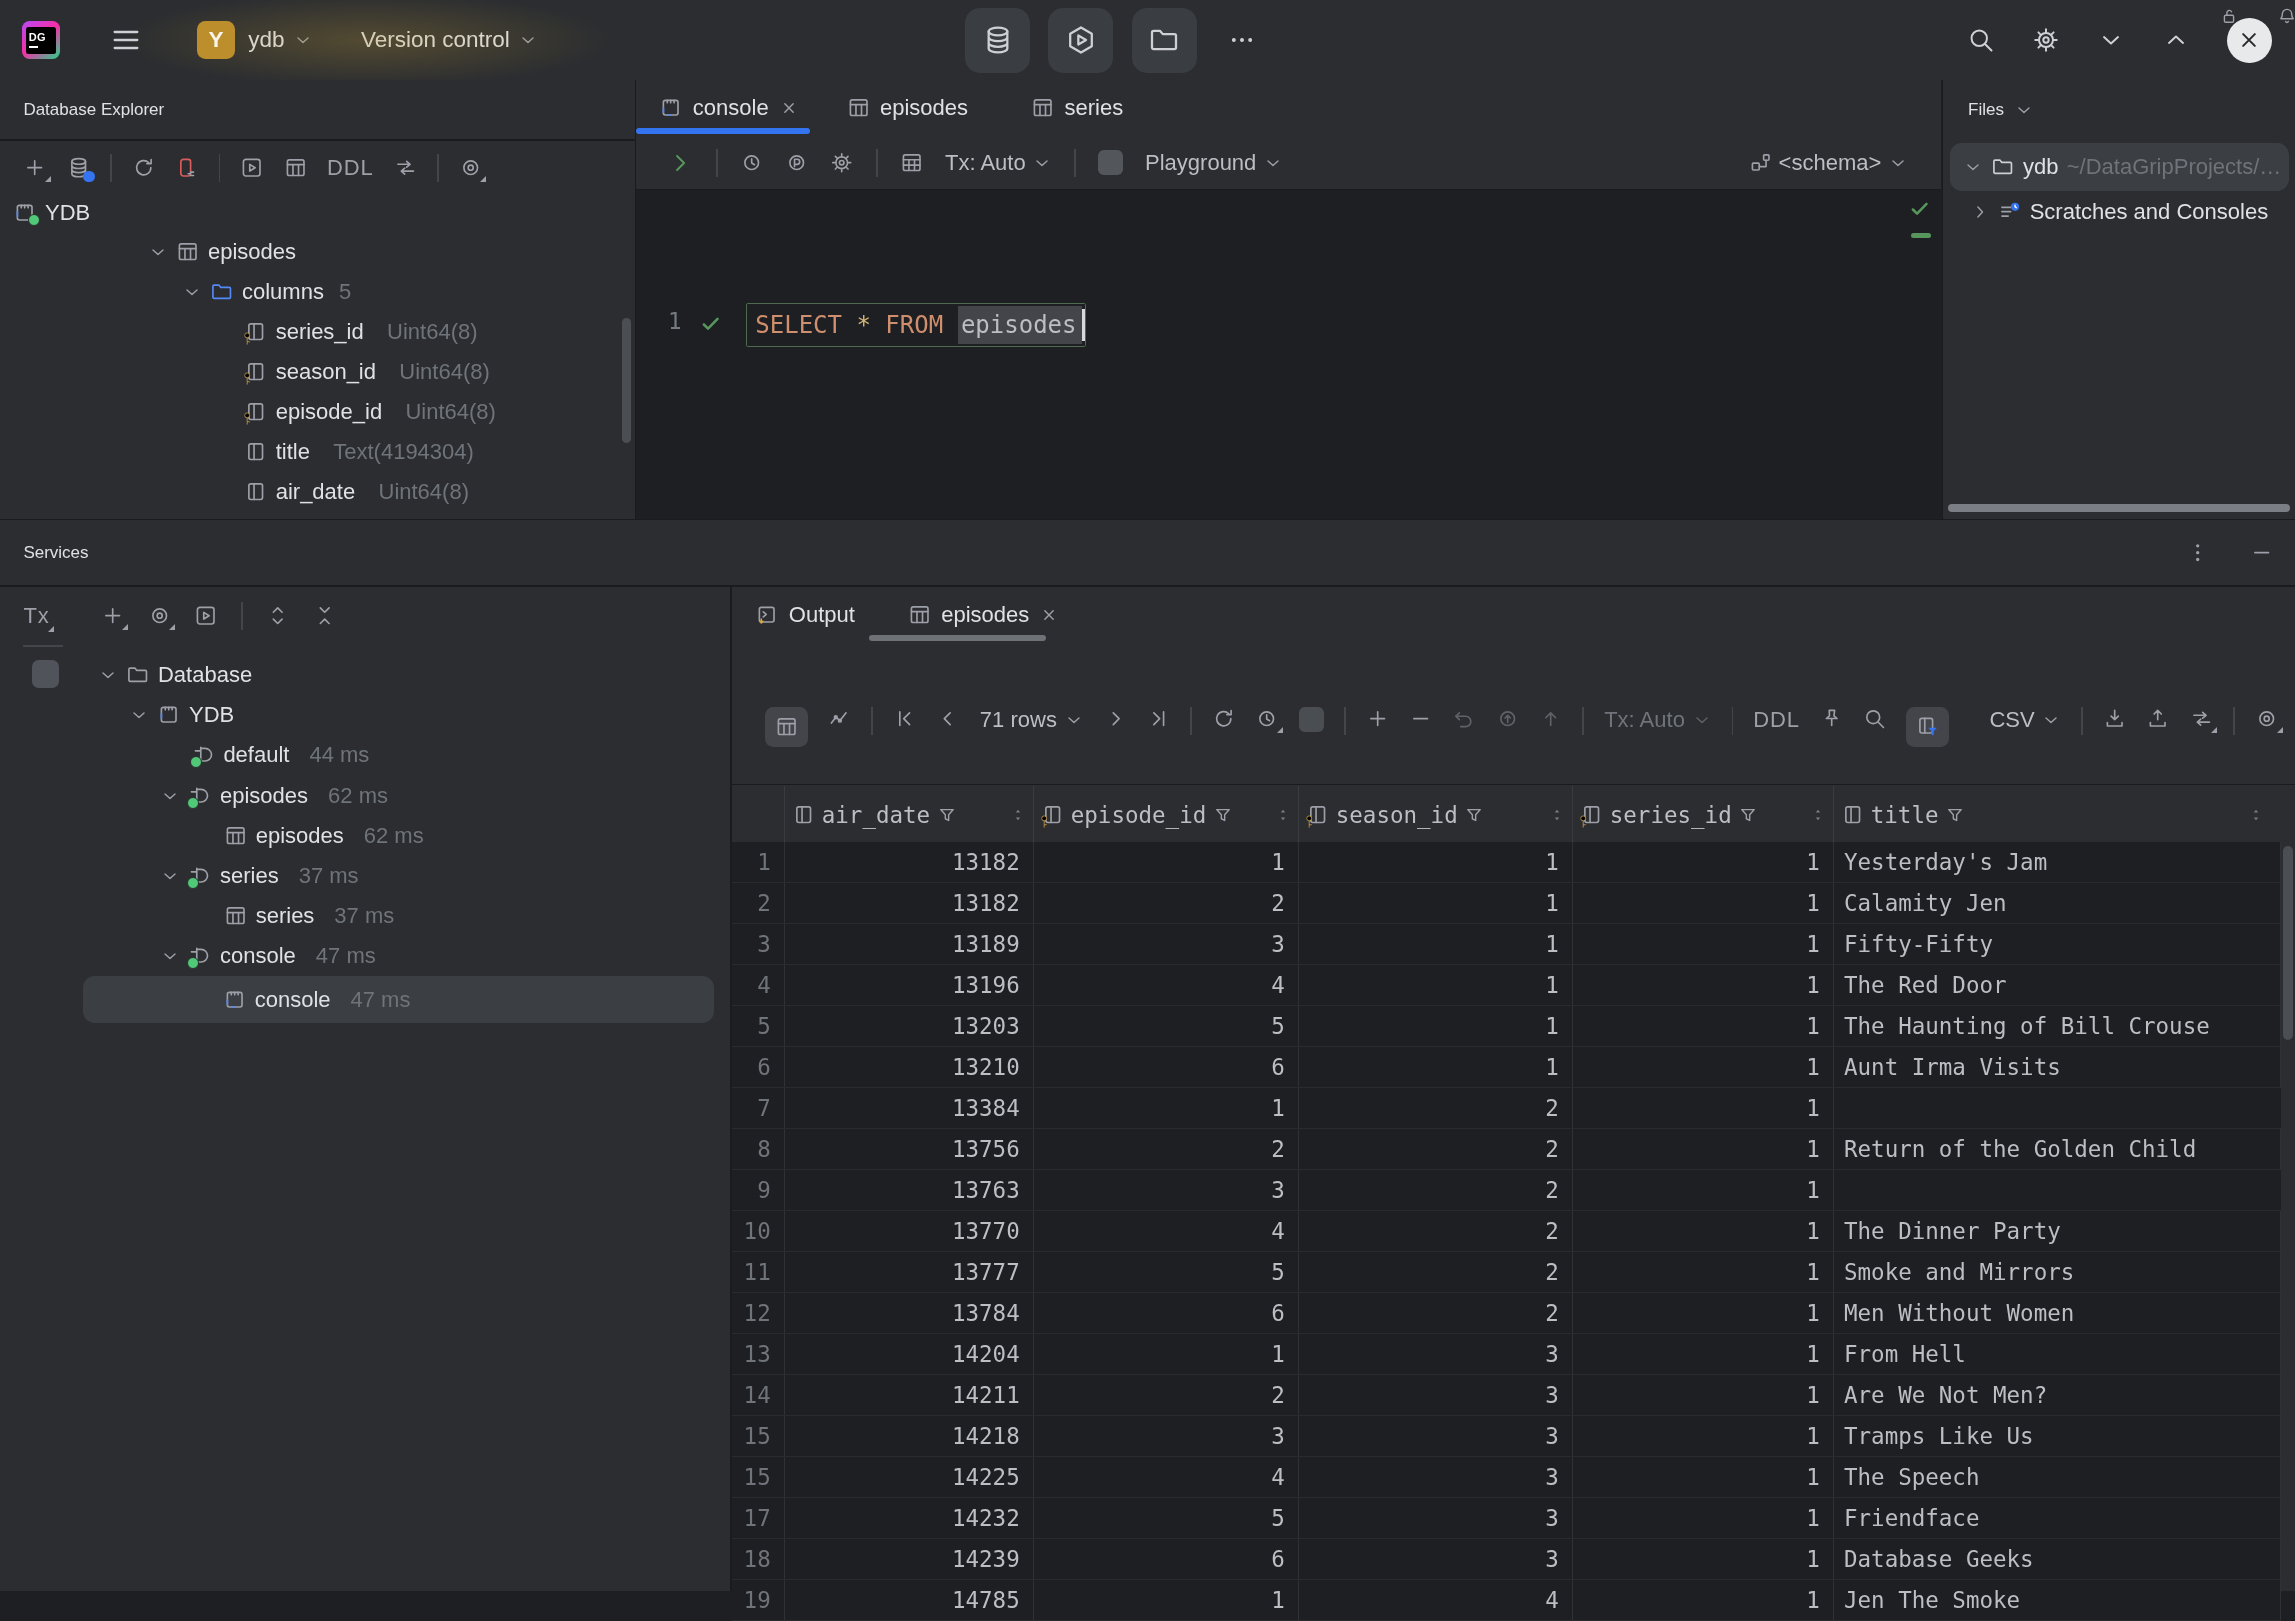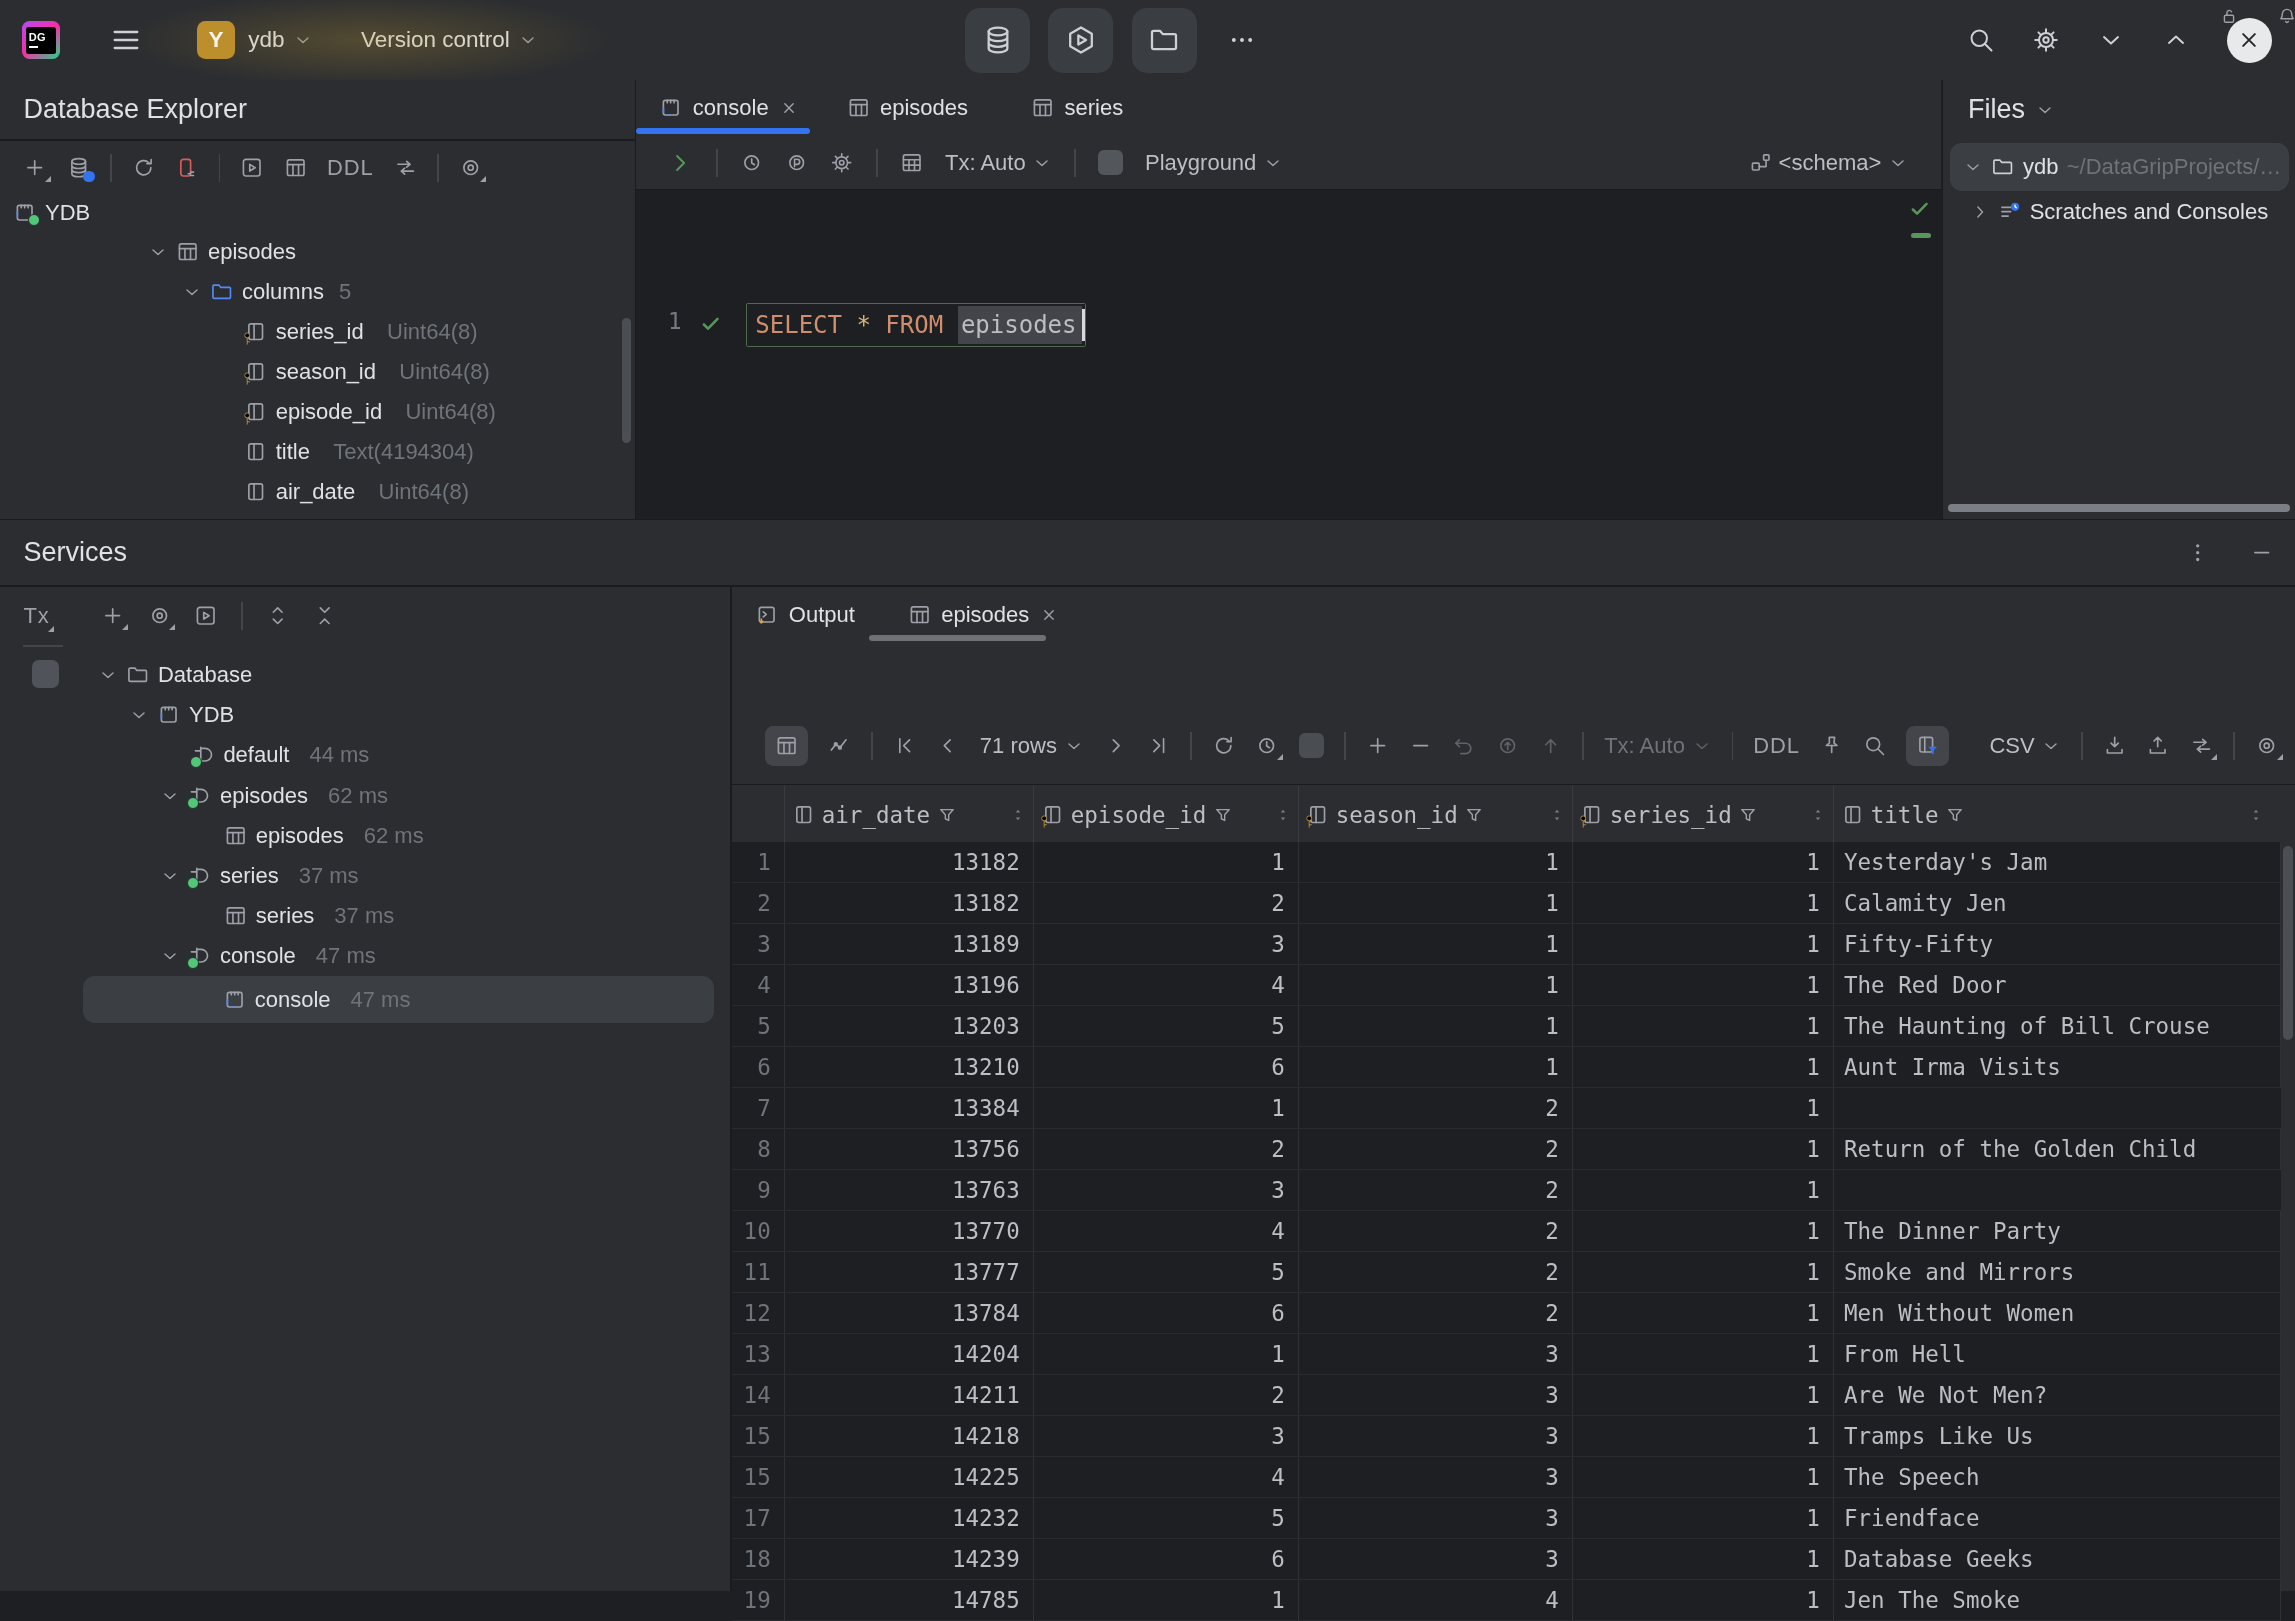--- a/index.html
+++ b/index.html
@@ -23,21 +23,21 @@
   .logo .in{width:27px;height:27px;background:#000;border-radius:2.5px;color:#fff;font-size:11px;font-weight:bold;display:flex;flex-direction:column;align-items:flex-start;justify-content:center;padding-left:2.5px;line-height:11px}
   .logo .in b{letter-spacing:0.4px}
   .logo .in i{display:block;width:9.2px;height:2.5px;background:#fff;margin-top:2.5px}
   .avatar{width:38px;height:38px;border-radius:8.3px;background:#BD8D2B;color:#fff;font-weight:bold;font-size:22.5px;display:flex;align-items:center;justify-content:center;flex:none}
   .tb-label{font-size:22.5px;color:#DFE1E5}
   .tb-btn{width:65px;height:65px;border-radius:15px;background:#3A3D41;display:flex;align-items:center;justify-content:center;flex:none}
   .winx{width:45px;height:45px;border-radius:50%;background:#E8E9EB;display:flex;align-items:center;justify-content:center}
   .winx svg{stroke:#26282B}
   
   .panel{background:#2B2D30}
-  .ptitle{font-size:27px;color:#DFE1E5}
+  .ptitle{font-size:17px;color:#DFE1E5}
   .toolrow{display:flex;align-items:center}
   .tbtxt{font-size:22px;color:#9DA0A8;letter-spacing:0.8px}
   #explorer{left:0;top:80px;width:635px;height:439px}
   #vsplit1{left:635px;top:80px;width:1.7px;height:439px;background:#1A1B1E}
   #editor{left:636px;top:80px;width:1305px;height:439px;background:#1E1F22}
   #vsplit2{left:1942px;top:80px;width:1.7px;height:439px;background:#1A1B1E}
   #files{left:1943px;top:80px;width:352px;height:439px}
   #services{left:0;top:519px;width:2295px;height:1071px;background:#2B2D30;border-top:1.7px solid #1A1B1E}
   #statusbar{left:0;top:1592px;width:2295px;height:30px;background:#2B2D30;border-top:1.7px solid #1A1B1E;display:flex;align-items:center;font-size:21px;color:#A8ABB2}
   
@@ -54,21 +54,21 @@
   .edtool{position:absolute;left:0;top:56px;width:100%;height:54px;background:#2B2D30;border-bottom:1.7px solid #1A1B1E;display:flex;align-items:center;gap:22px;padding-left:30px;box-sizing:border-box}
   .ddlabel{font-size:22px;color:#BCBEC4;display:flex;align-items:center;gap:6.7px;white-space:nowrap}
   .stopsq{width:25px;height:25px;border-radius:5.8px;background:#53565B;flex:none}
   .code{font-family:"DejaVu Sans Mono","Liberation Mono",monospace;font-size:24px}
   .kw{color:#CF8E6D}.star{color:#D5B778}.ident{color:#BCBEC4}
   .stmtbox{position:absolute;left:110px;top:113px;height:42px;border:1.7px solid #4E6B4F;border-radius:1.7px;display:flex;align-items:center;padding-left:8.3px}
   .identbg{background:#43454A;padding:5px 5px 5px 3.3px}
   .caret{width:2.5px;height:32px;background:#D6D8DC;margin-left:0.8px}
   
   #rpane{position:absolute;left:732px;top:0;width:1564px;height:1071px;background:#2B2D30}
-  .gtool{position:absolute;left:0;top:120px;width:100%;height:78px;border-bottom:1.7px solid #1A1B1E;display:flex;align-items:center;gap:20px;padding:0 37px 0 33px;box-sizing:border-box}
+  .gtool{position:absolute;left:0;top:120px;width:100%;height:78px;border-bottom:1.7px solid #1A1B1E;display:flex;align-items:flex-start;gap:20px;padding:0 37px 0 33px;box-sizing:border-box}
   .togglebtn{width:43px;height:40px;border-radius:8.3px;display:flex;align-items:center;justify-content:center;flex:none}
   .togglebtn.on{background:#43454A}
   .ghead{position:absolute;left:0;top:199px;width:1549px;height:57px;background:#2B2D30;border-bottom:0.8px solid #1A1B1E;display:flex;font-family:"DejaVu Sans Mono","Liberation Mono",monospace;font-size:22.5px;color:#BCBEC4}
   .hcell{display:flex;align-items:center;gap:6.7px;border-right:0.8px solid #393B40;box-sizing:border-box;padding-left:6.7px}
   .hsort{margin-left:auto;margin-right:5px}
   #grid-body{position:absolute;left:0;top:255px;width:1549px;height:801px;background:#1E1F22;font-family:"DejaVu Sans Mono","Liberation Mono",monospace;font-size:22.5px}
   .grow{display:flex;height:40px;line-height:40px;border-bottom:0.8px solid #292B2F}
   .gcell{border-right:0.8px solid #2E3135;box-sizing:border-box;overflow:hidden;white-space:nowrap;color:#BCBEC4}
   .k0{width:53px;color:#6F737A;text-align:right;padding-right:13.3px}
   .k1{width:249px;text-align:right;padding-right:13.3px}

